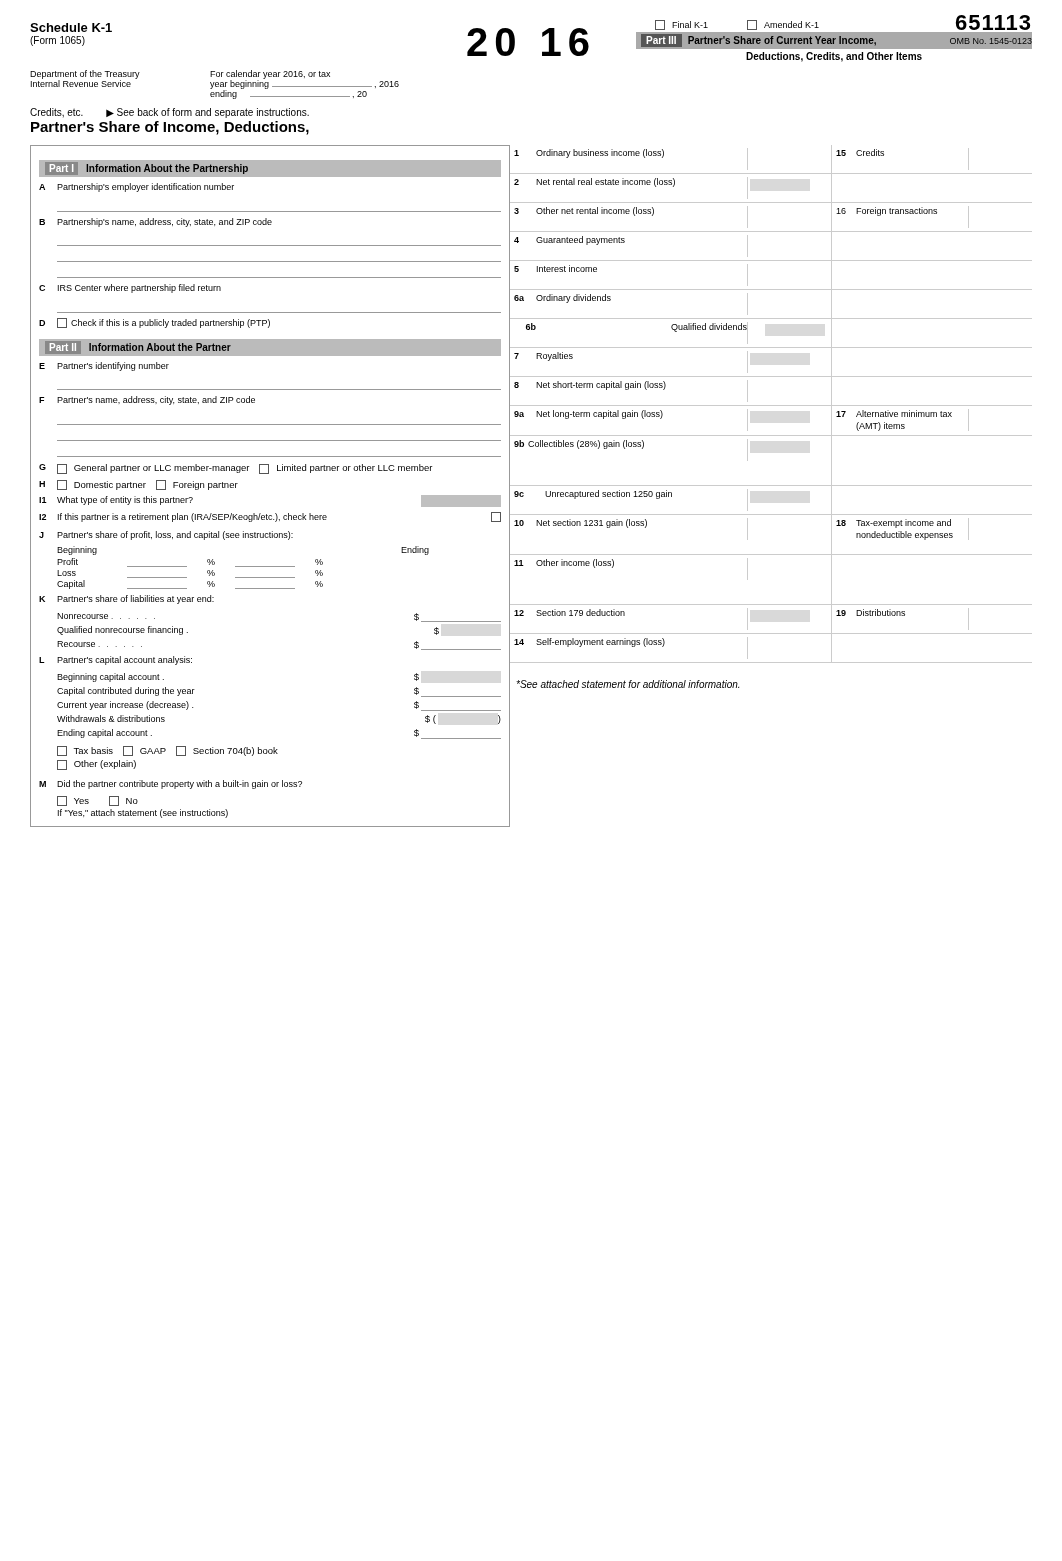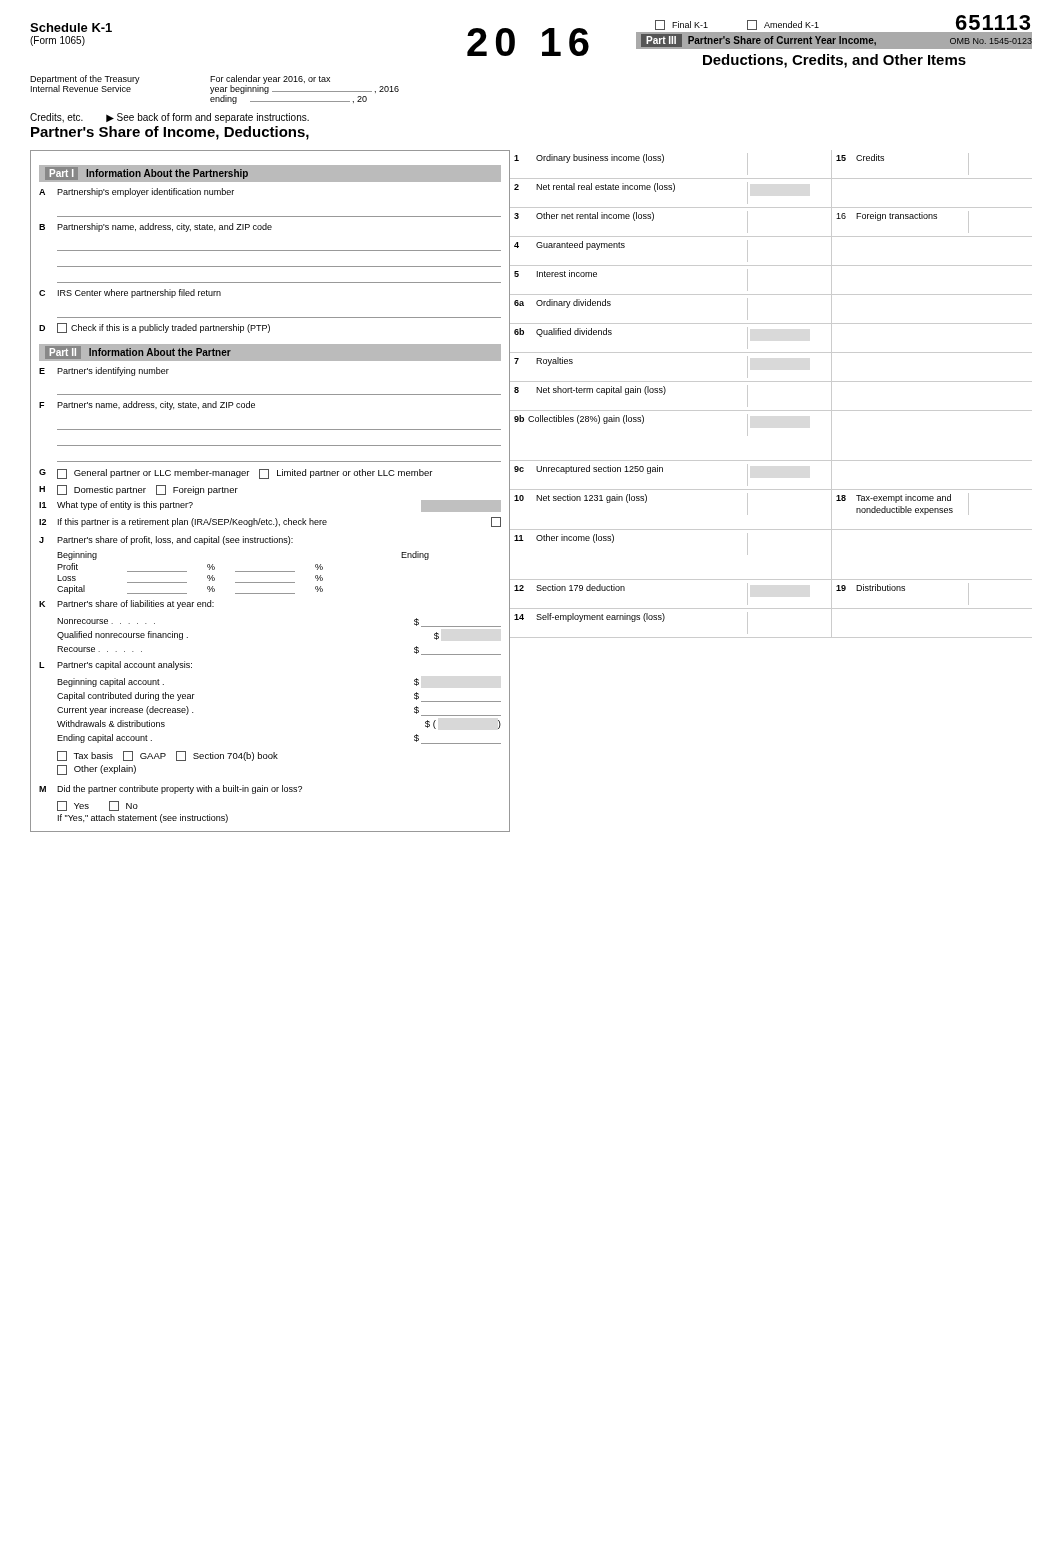--- a/index.html
+++ b/index.html
@@ -192,21 +192,21 @@
         </div>
         <div class="check-item">
           <span class="checkbox-inline"></span>
           <span>Amended K-1</span>
         </div>
       </div>
       <div style="display:flex;align-items:center;background:#aaa;padding:2px 5px;">
         <span style="background:#555;color:#fff;padding:1px 5px;font-weight:bold;font-size:10px;margin-right:6px;">Part III</span>
         <span style="font-weight:bold;font-size:10px;">Partner's Share of Current Year Income,</span>
       </div>
-      <div style="text-align:center;font-weight:bold;font-size:15px;padding:2px;">Deductions, Credits, and Other Items</div>
+      <div style="text-align:center;font-weight:bold;font-size:10px;padding:2px;">Deductions, Credits, and Other Items</div>
     </div>
   </div>
 
   <div style="display:flex;margin-top:4px;font-size:9px;">
     <div style="width:180px;">
       <div>Department of the Treasury</div>
       <div>Internal Revenue Service</div>
     </div>
     <div style="flex:1;">
       <div>For calendar year 2016, or tax</div>
@@ -520,21 +520,21 @@
             <div style="width: 200px; display: flex; align-items: flex-start; padding: 3px 4px;"></div>
           </div>
           <div style="display: flex; border-bottom: 1px solid rgb(204, 204, 204); min-height: 26px; font-size: 9px; justify-content: flex-end;">
             <div style="display: flex; flex: 1 1 0%; align-items: flex-start; padding: 3px 4px; border-right: 1px solid rgb(204, 204, 204);">
               <span style="width: 22px; font-weight: bold; font-size: 9px; flex-shrink: 0;">6a</span>
               <span style="flex: 1 1 0%; line-height: 1.3;">Ordinary dividends</span>
               <span style="width: 80px; border-left: 1px solid rgb(204, 204, 204); min-height: 22px; display: block;"></span>
             </div>
             <div style="width: 200px; display: flex; align-items: flex-start; padding: 3px 4px;"></div>
           </div>
-          <div style="display: flex; border-bottom: 1px solid rgb(204, 204, 204); min-height: 26px; font-size: 9px;">
+          <div style="display: flex; border-bottom: 1px solid rgb(204, 204, 204); min-height: 26px; font-size: 9px; text-align: right;">
             <div style="display: flex; flex: 1 1 0%; align-items: flex-start; padding: 3px 4px; border-right: 1px solid rgb(204, 204, 204);">
               <span style="width: 22px; font-weight: bold; font-size: 9px; flex-shrink: 0;">6b</span>
               <span style="flex: 1 1 0%; line-height: 1.3;">Qualified dividends</span>
               <span style="width: 80px; border-left: 1px solid rgb(204, 204, 204); min-height: 22px; display: block;"><span style="background: rgb(192, 192, 192); opacity: 0.6; display: inline-block; width: 60px; height: 12px; margin: 2px;"></span></span>
             </div>
             <div style="width: 200px; display: flex; align-items: flex-start; padding: 3px 4px;"></div>
           </div>
           <div style="display: flex; border-bottom: 1px solid rgb(204, 204, 204); min-height: 26px; font-size: 9px;">
             <div style="display: flex; flex: 1 1 0%; align-items: flex-start; padding: 3px 4px; border-right: 1px solid rgb(204, 204, 204);">
               <span style="width: 22px; font-weight: bold; font-size: 9px; flex-shrink: 0;">7</span>
@@ -544,31 +544,43 @@
             <div style="width: 200px; display: flex; align-items: flex-start; padding: 3px 4px;"></div>
           </div>
           <div style="display: flex; border-bottom: 1px solid rgb(204, 204, 204); min-height: 26px; font-size: 9px;">
             <div style="display: flex; flex: 1 1 0%; align-items: flex-start; padding: 3px 4px; border-right: 1px solid rgb(204, 204, 204);">
               <span style="width: 22px; font-weight: bold; font-size: 9px; flex-shrink: 0;">8</span>
               <span style="flex: 1 1 0%; line-height: 1.3;">Net short-term capital gain (loss)</span>
               <span style="width: 80px; border-left: 1px solid rgb(204, 204, 204); min-height: 22px; display: block;"></span>
             </div>
             <div style="width: 200px; display: flex; align-items: flex-start; padding: 3px 4px;"></div>
           </div>
+          <div style="display: flex; border-bottom: 1px solid rgb(204, 204, 204); min-height: 26px; font-size: 9px;">
+            <div style="display: flex; flex: 1 1 0%; align-items: flex-start; padding: 3px 4px; border-right: 1px solid rgb(204, 204, 204);">
+              <span style="width: 22px; font-weight: bold; font-size: 9px; flex-shrink: 0;">9a</span>
+              <span style="flex: 1 1 0%; line-height: 1.3;">Net long-term capital gain (loss)</span>
+              <span style="width: 80px; border-left: 1px solid rgb(204, 204, 204); min-height: 22px; display: block;"><span style="background: rgb(192, 192, 192); opacity: 0.6; display: inline-block; width: 60px; height: 12px; margin: 2px;"></span></span>
+            </div>
+            <div style="width: 200px; display: flex; align-items: flex-start; padding: 3px 4px;">
+              <span style="width: 20px; font-weight: bold; font-size: 9px; flex-shrink: 0;">17</span>
+              <span style="flex: 1 1 0%; line-height: 1.3; font-size: 9px;">Alternative minimum tax (AMT) items</span>
+              <span style="width: 60px; border-left: 1px solid rgb(204, 204, 204); min-height: 22px; display: block;"></span>
+            </div>
+          </div>
           <div style="display: flex; border-bottom: 1px solid rgb(204, 204, 204); min-height: 50px; font-size: 9px;">
             <div style="display: flex; flex: 1 1 0%; align-items: flex-start; padding: 3px 4px; border-right: 1px solid rgb(204, 204, 204);">
               <span style="width: 14px; font-weight: bold; font-size: 9px; flex-shrink: 0;">9b</span>
               <span style="flex: 1 1 0%; line-height: 1.3;">Collectibles (28%) gain (loss)</span>
               <span style="width: 80px; border-left: 1px solid rgb(204, 204, 204); min-height: 22px; display: block;"><span style="background: rgb(192, 192, 192); opacity: 0.6; display: inline-block; width: 60px; height: 12px; margin: 2px;"></span></span>
             </div>
             <div style="width: 200px; display: flex; align-items: flex-start; padding: 3px 4px;"></div>
           </div>
           <div style="display: flex; border-bottom: 1px solid rgb(204, 204, 204); min-height: 26px; font-size: 9px;">
             <div style="display: flex; flex: 1 1 0%; align-items: flex-start; padding: 3px 4px; border-right: 1px solid rgb(204, 204, 204);">
-              <span style="width: 22px; font-weight: bold; font-size: 9px; flex-shrink: 0;">9c</span>
+              <span style="width: 31px; font-weight: bold; font-size: 9px; flex-shrink: 0;">9c</span>
               <span style="flex: 1 1 0%; line-height: 1.3;">Unrecaptured section 1250 gain</span>
               <span style="width: 80px; border-left: 1px solid rgb(204, 204, 204); min-height: 22px; display: block;"><span style="background: rgb(192, 192, 192); opacity: 0.6; display: inline-block; width: 60px; height: 12px; margin: 2px;"></span></span>
             </div>
             <div style="width: 200px; display: flex; align-items: flex-start; padding: 3px 4px;"></div>
           </div>
           <div style="display: flex; border-bottom: 1px solid rgb(204, 204, 204); min-height: 40px; font-size: 9px;">
             <div style="display: flex; flex: 1 1 0%; align-items: flex-start; padding: 3px 4px; border-right: 1px solid rgb(204, 204, 204);">
               <span style="width: 22px; font-weight: bold; font-size: 9px; flex-shrink: 0;">10</span>
               <span style="flex: 1 1 0%; line-height: 1.3;">Net section 1231 gain (loss)</span>
               <span style="width: 80px; border-left: 1px solid rgb(204, 204, 204); min-height: 22px; display: block;"></span>
@@ -601,15 +613,16 @@
           </div>
           <div style="display: flex; border-bottom: 1px solid rgb(204, 204, 204); min-height: 26px; font-size: 9px;">
             <div style="display: flex; flex: 1 1 0%; align-items: flex-start; padding: 3px 4px; border-right: 1px solid rgb(204, 204, 204);">
               <span style="width: 22px; font-weight: bold; font-size: 9px; flex-shrink: 0;">14</span>
               <span style="flex: 1 1 0%; line-height: 1.3;">Self-employment earnings (loss)</span>
               <span style="width: 80px; border-left: 1px solid rgb(204, 204, 204); min-height: 22px; display: block;"></span>
             </div>
             <div style="width: 200px; display: flex; align-items: flex-start; padding: 3px 4px;"></div>
           </div>
         </div>
+      <div class="see-attached">*See attached statement for additional information.</div>
     </div>
   </div>
 </div>
 
 </body></html>

